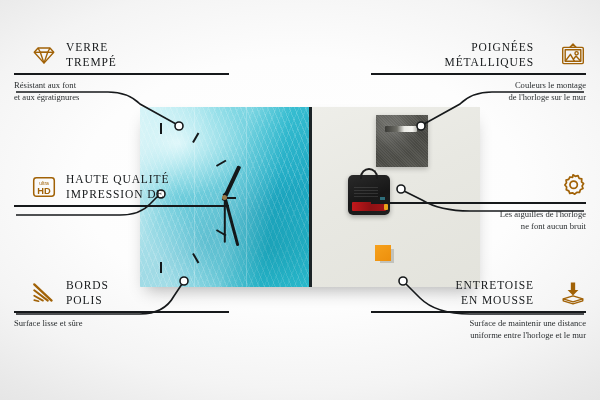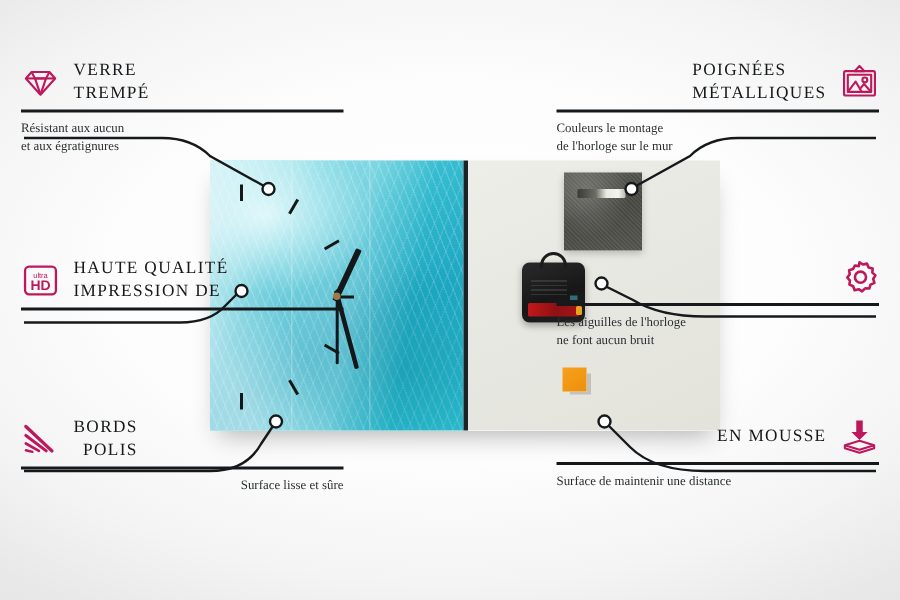--- a/index.html
+++ b/index.html
@@ -99,38 +99,38 @@
   }
   .spacer-foam {
     position:absolute; left:63px; top:138px; width:16px; height:16px;
     background:linear-gradient(145deg,#f6a11c 0%, #ed8f0c 100%);
     box-shadow:4px 3px 0 -1px rgba(150,150,145,0.45);
   }
 
   
   .callout { position:absolute; width:215px; }
   .callout.left  { left:14px;  text-align:left; }
-  .callout.right { right:14px; }
+  .callout.right { right:14px; text-align:right; }
 
   .co-head { display:flex; align-items:center; gap:9px; }
   .callout.right .co-head { flex-direction:row-reverse; }
   .co-title {
     font-size:11.5px; font-weight:normal; letter-spacing:.9px;
     color:#16191b; line-height:1.28; text-transform:uppercase;
   }
   .co-rule { height:1.5px; background:#16191b; margin-top:4px; }
   .co-desc {
     font-size:8.6px; color:#2b2f31; line-height:1.42; margin-top:4px;
   }
-  .co-icon { width:26px; height:26px; flex:0 0 26px; color:#be185d; }
+  .co-icon { width:26px; height:26px; flex:0 0 26px; color:#a16207;margin-left:17px; }
   .co-icon svg { display:block; width:100%; height:100%; }
 
   #co-verre     { top:40px; }
   #co-impress   { top:172px; }
-  #co-bords     { top:278px;text-align:right; }
+  #co-bords     { top:278px; }
   #co-poignees  { top:40px; }
   #co-mecanisme { top:172px; }
   #co-entretoise{ top:278px; }
 
   .connectors { position:absolute; inset:0; pointer-events:none; }
   .conn { fill:none; stroke:#16191b; stroke-width:1.6; }
   .node { fill:#ffffff; stroke:#16191b; stroke-width:1.6; }
 </style>
 </head>
 <body>
@@ -203,21 +203,21 @@
       </g>
         </svg>
     </span>
     <div class="co-title">
       <div>VERRE</div>
       <div>TREMPÉ</div>
     </div>
   </div>
   <div class="co-rule"></div>
   <div class="co-desc">
-    <div>Résistant aux aucun</div>
+    <div>Résistant aux font</div>
     <div>et aux égratignures</div>
   </div>
 </div>
 
 <div class="callout left" id="co-impress">
   <div class="co-head">
     <span class="co-icon">
       <svg viewBox="0 0 24 24">
         <rect x="2.5" y="3.5" width="19" height="17" rx="2.5" fill="none" stroke="currentColor" stroke-width="1.4"></rect>
         <text x="12" y="10.4" text-anchor="middle" font-family="Liberation Sans, sans-serif" font-size="4.6" fill="currentColor">ultra</text>
@@ -304,20 +304,22 @@
     <span class="co-icon">
       <svg viewBox="0 0 24 24">
           <g fill="none" stroke="currentColor" stroke-width="1.3" stroke-linejoin="round">
         <path d="M10 2.2 H14 V9.2 H17 L12 14.2 L7 9.2 H10 Z" fill="currentColor" stroke="none"></path>
         <path d="M12 14.6 L21 17.4 L12 20.2 L3 17.4 Z"></path>
         <path d="M3 17.4 V19.2 L12 22 L21 19.2 V17.4"></path>
       </g>
         </svg>
     </span>
     <div class="co-title">
+      <div>ENTRETOISE</div>
       <div>EN MOUSSE</div>
     </div>
   </div>
   <div class="co-rule"></div>
   <div class="co-desc">
     <div>Surface de maintenir une distance</div>
+    <div>uniforme entre l'horloge et le mur</div>
   </div>
 </div>
 
 </body></html>

